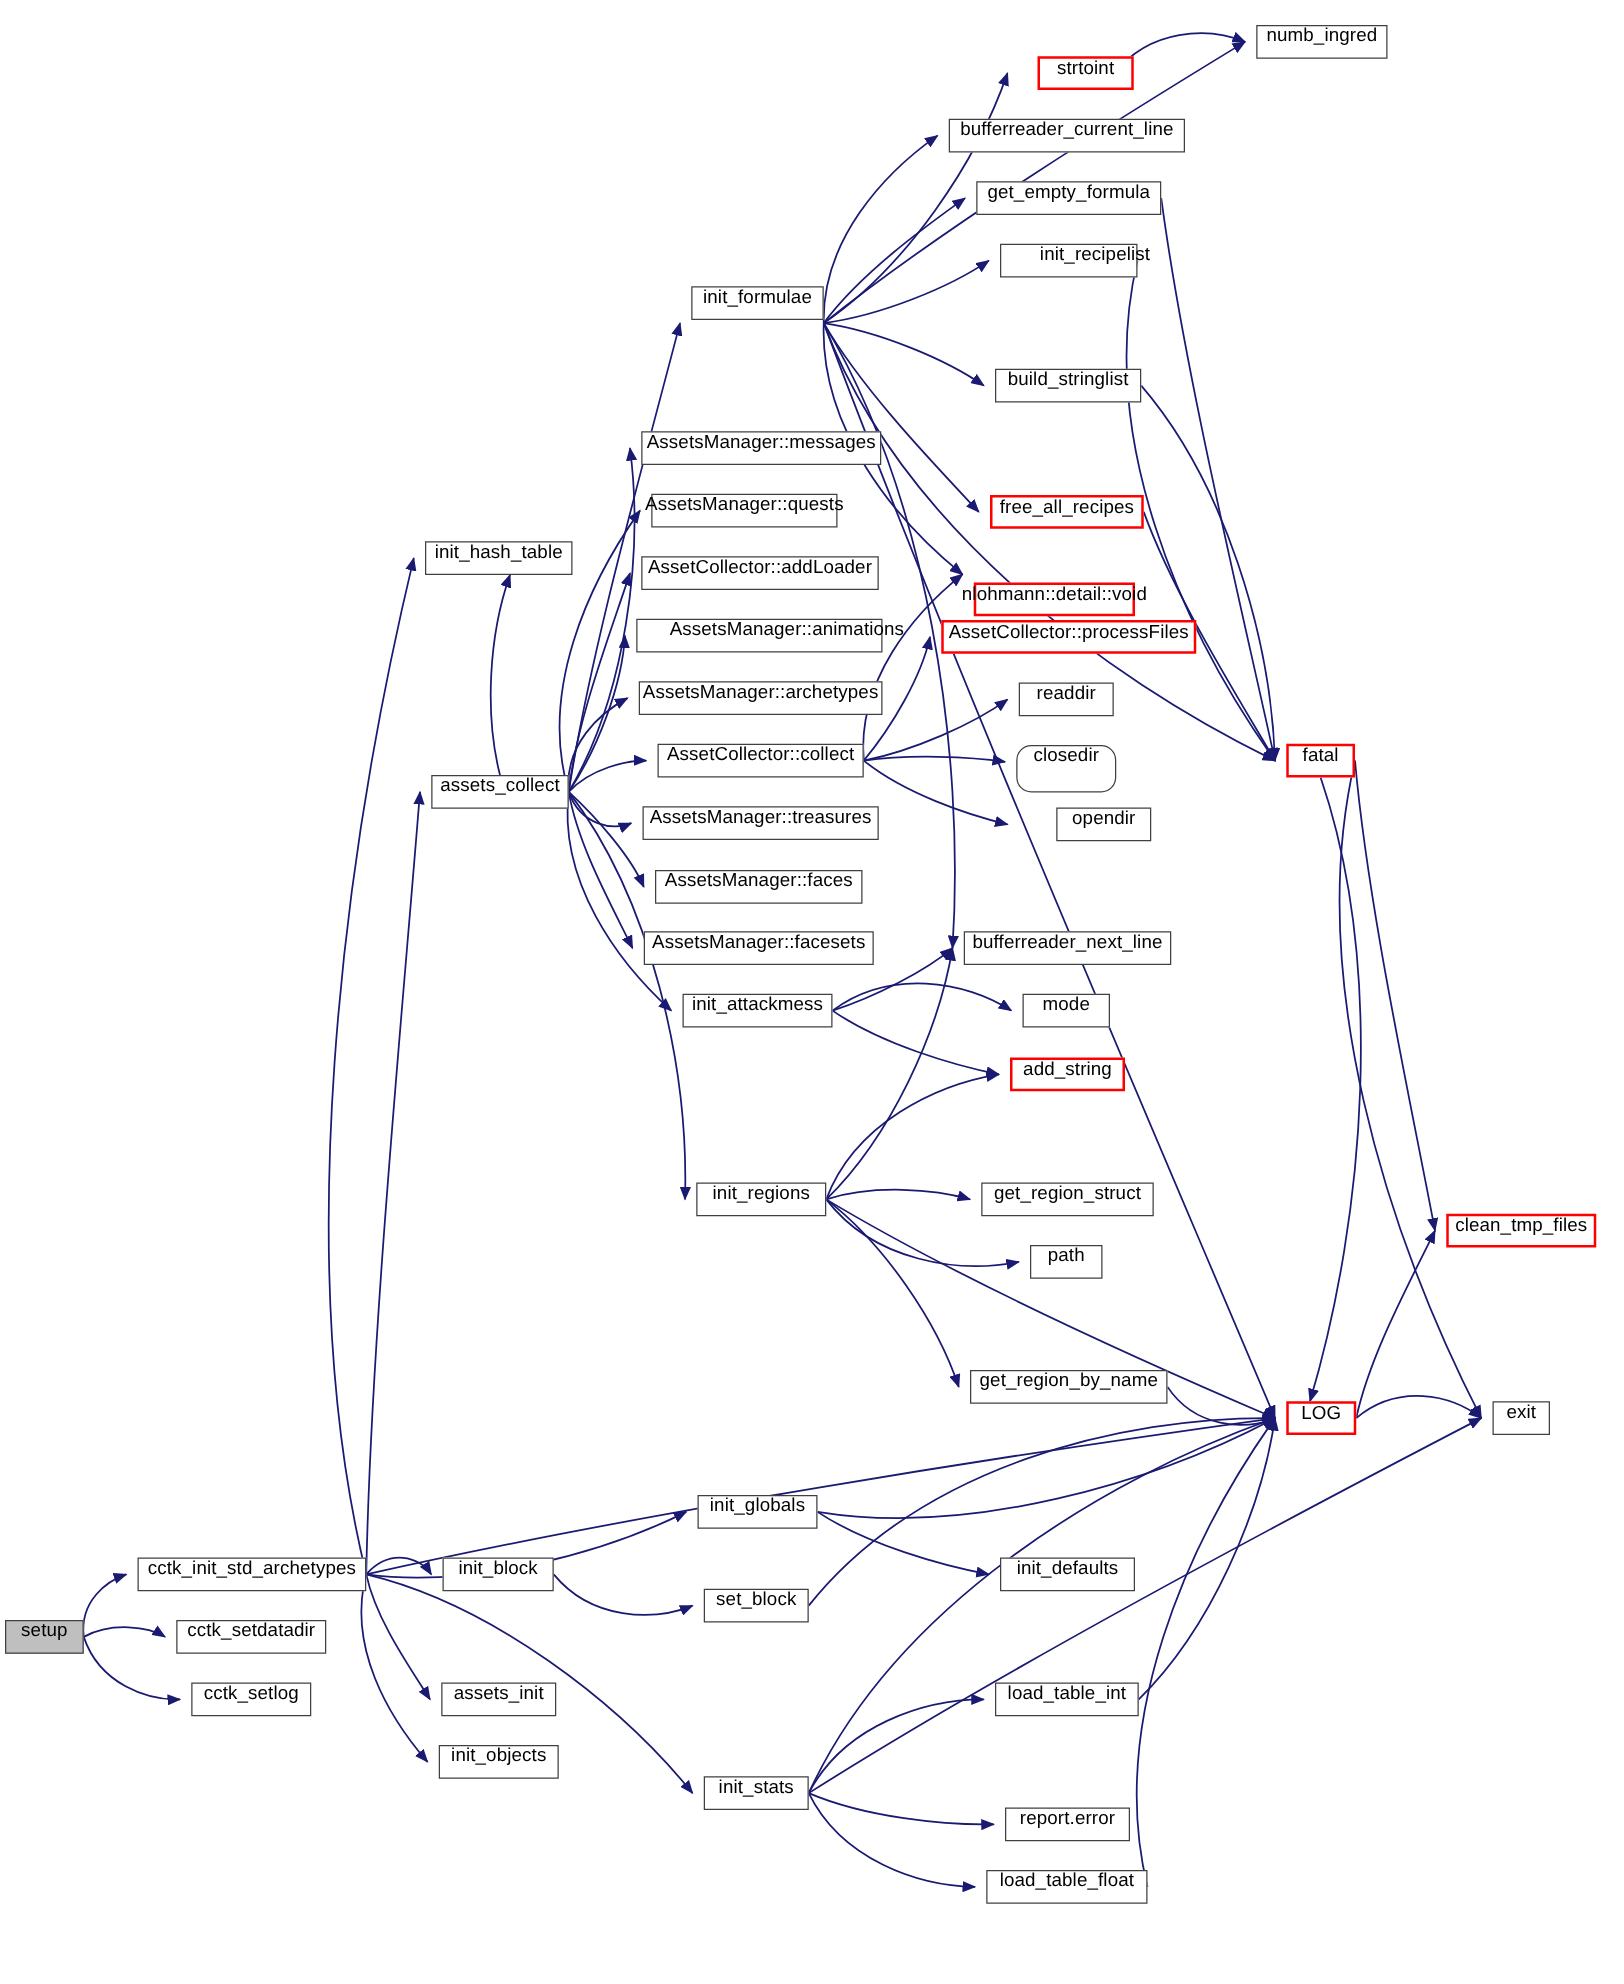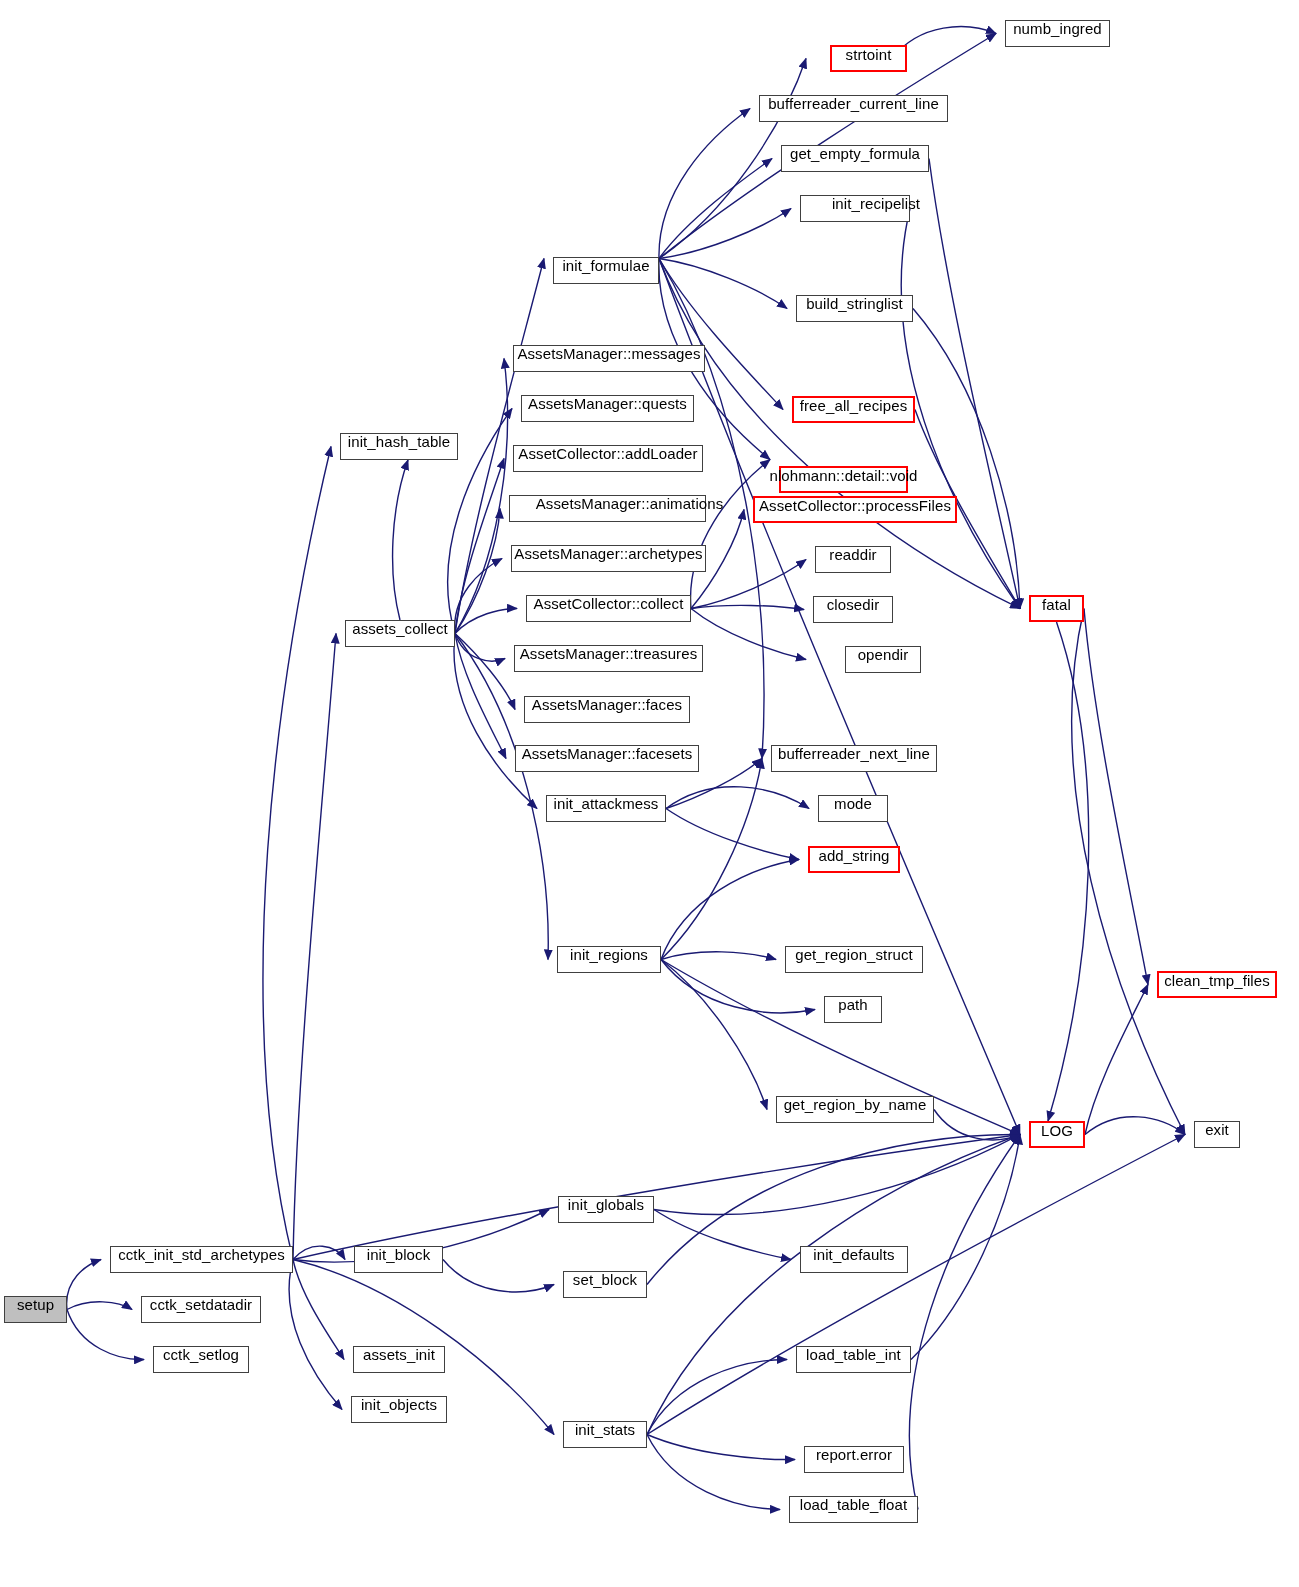--- a/index.html
+++ b/index.html
@@ -142,30 +142,30 @@
     </div>
     <div class="node" style="left: 759px; top: 95px; width: 189px; height: 27px;">
       <span class="lbl">bufferreader_current_line</span>
     </div>
     <div class="node" style="left: 781px; top: 145px; width: 148px; height: 27px;">
       <span class="lbl">get_empty_formula</span>
     </div>
     <div class="node" style="left: 800px; top: 195px; width: 110px; height: 27px; padding-left: 42px;">
       <span class="lbl">init_recipelist</span>
     </div>
-    <div class="node" style="left: 553px; top: 257px; width: 106px; height: 27px;">
+    <div class="node" style="left: 553px; top: 229px; width: 106px; height: 27px;">
       <span class="lbl">init_formulae</span>
     </div>
     <div class="node" style="left: 796px; top: 295px; width: 117px; height: 27px;">
       <span class="lbl">build_stringlist</span>
     </div>
     <div class="node" style="left: 513px; top: 345px; width: 192px; height: 27px;">
       <span class="lbl">AssetsManager::messages</span>
     </div>
-    <div class="node" style="left: 521px; top: 395px; width: 173px; height: 27px;">
+    <div class="node" style="left: 521px; top: 395px; width: 149px; height: 27px;">
       <span class="lbl">AssetsManager::quests</span>
     </div>
     <div class="node red" style="left: 792px; top: 396px; width: 123px; height: 27px;">
       <span class="lbl">free_all_recipes</span>
     </div>
     <div class="node" style="left: 513px; top: 445px; width: 190px; height: 27px;">
       <span class="lbl">AssetCollector::addLoader</span>
     </div>
     <div class="node red" style="left: 779px; top: 466px; width: 129px; height: 27px;">
       <span class="lbl">nlohmann::detail::void</span>
@@ -178,21 +178,21 @@
     </div>
     <div class="node" style="left: 511px; top: 545px; width: 195px; height: 27px;">
       <span class="lbl">AssetsManager::archetypes</span>
     </div>
     <div class="node" style="left: 815px; top: 546px; width: 76px; height: 27px;">
       <span class="lbl">readdir</span>
     </div>
     <div class="node" style="left: 526px; top: 595px; width: 165px; height: 27px;">
       <span class="lbl">AssetCollector::collect</span>
     </div>
-    <div class="node" style="left: 813px; top: 596px; width: 80px; height: 27px;">
+    <div class="node" style="left: 813px; top: 596px; width: 80px; height: 38px; border-radius: 12px;">
       <span class="lbl">closedir</span>
     </div>
     <div class="node red" style="left: 1029px; top: 595px; width: 55px; height: 27px;">
       <span class="lbl">fatal</span>
     </div>
     <div class="node" style="left: 514px; top: 645px; width: 189px; height: 27px;">
       <span class="lbl">AssetsManager::treasures</span>
     </div>
     <div class="node" style="left: 815px; top: 646px; width: 76px; height: 27px; margin-left: 30px;">
       <span class="lbl">opendir</span>

